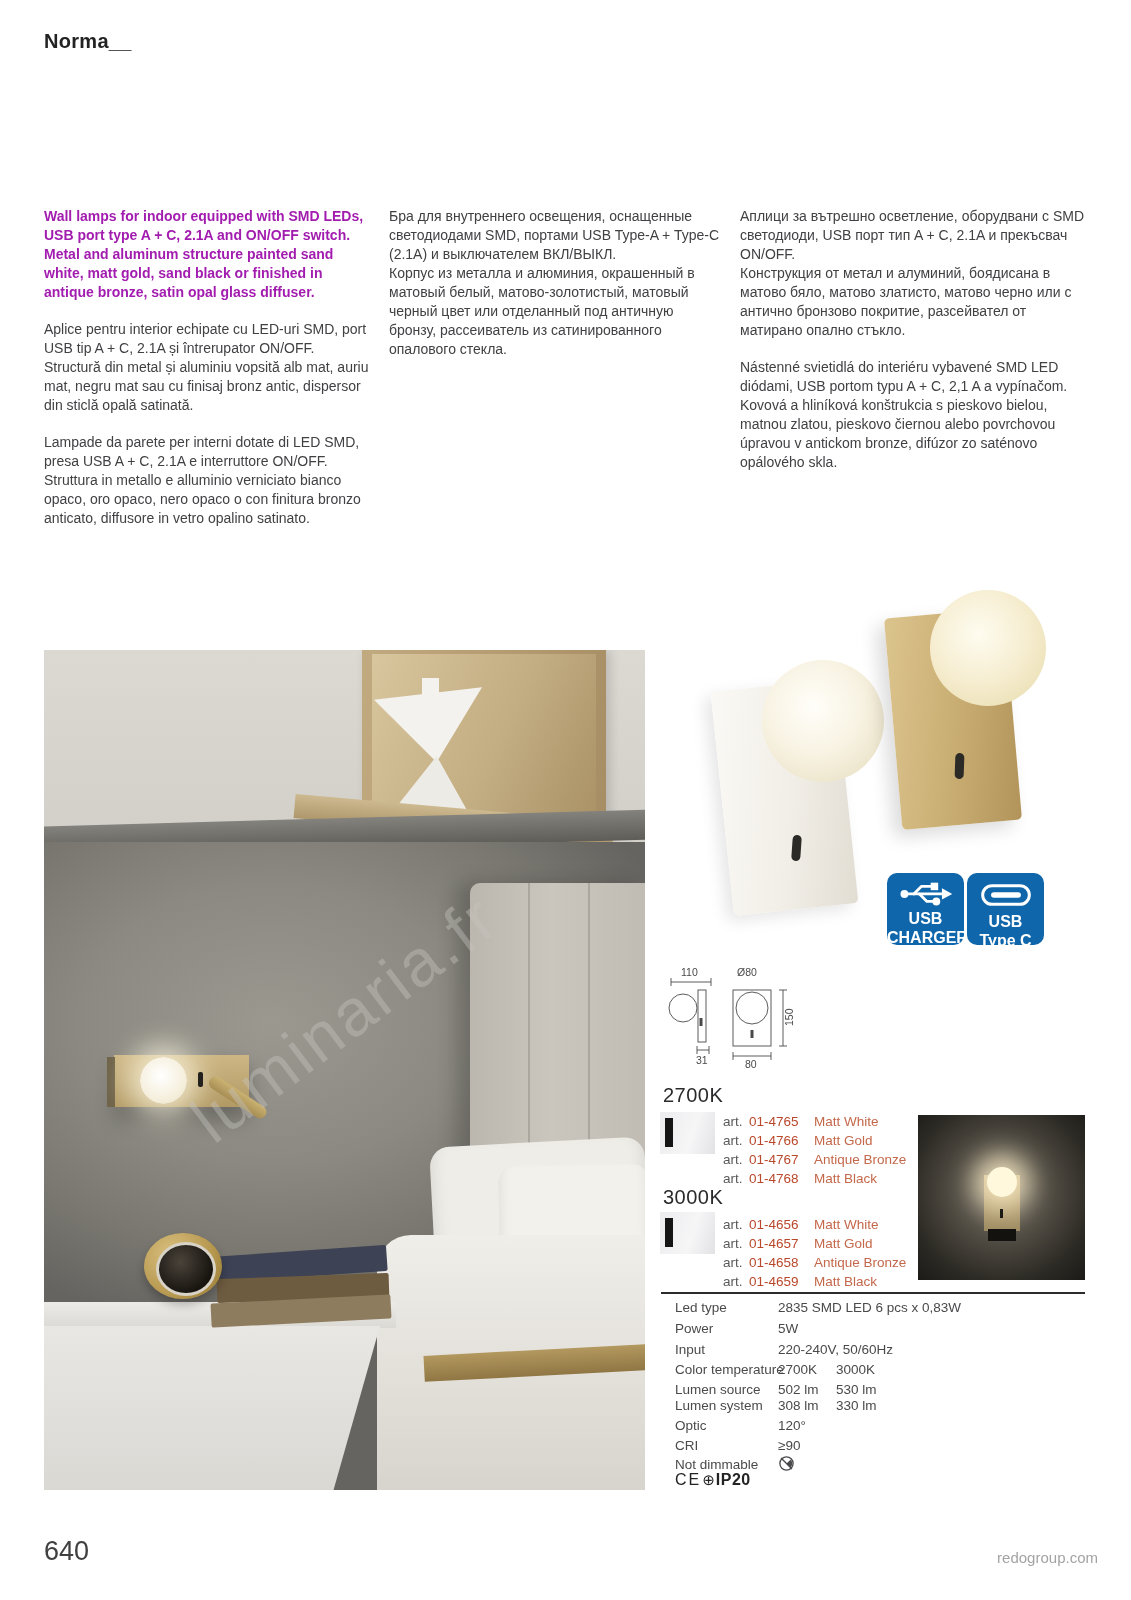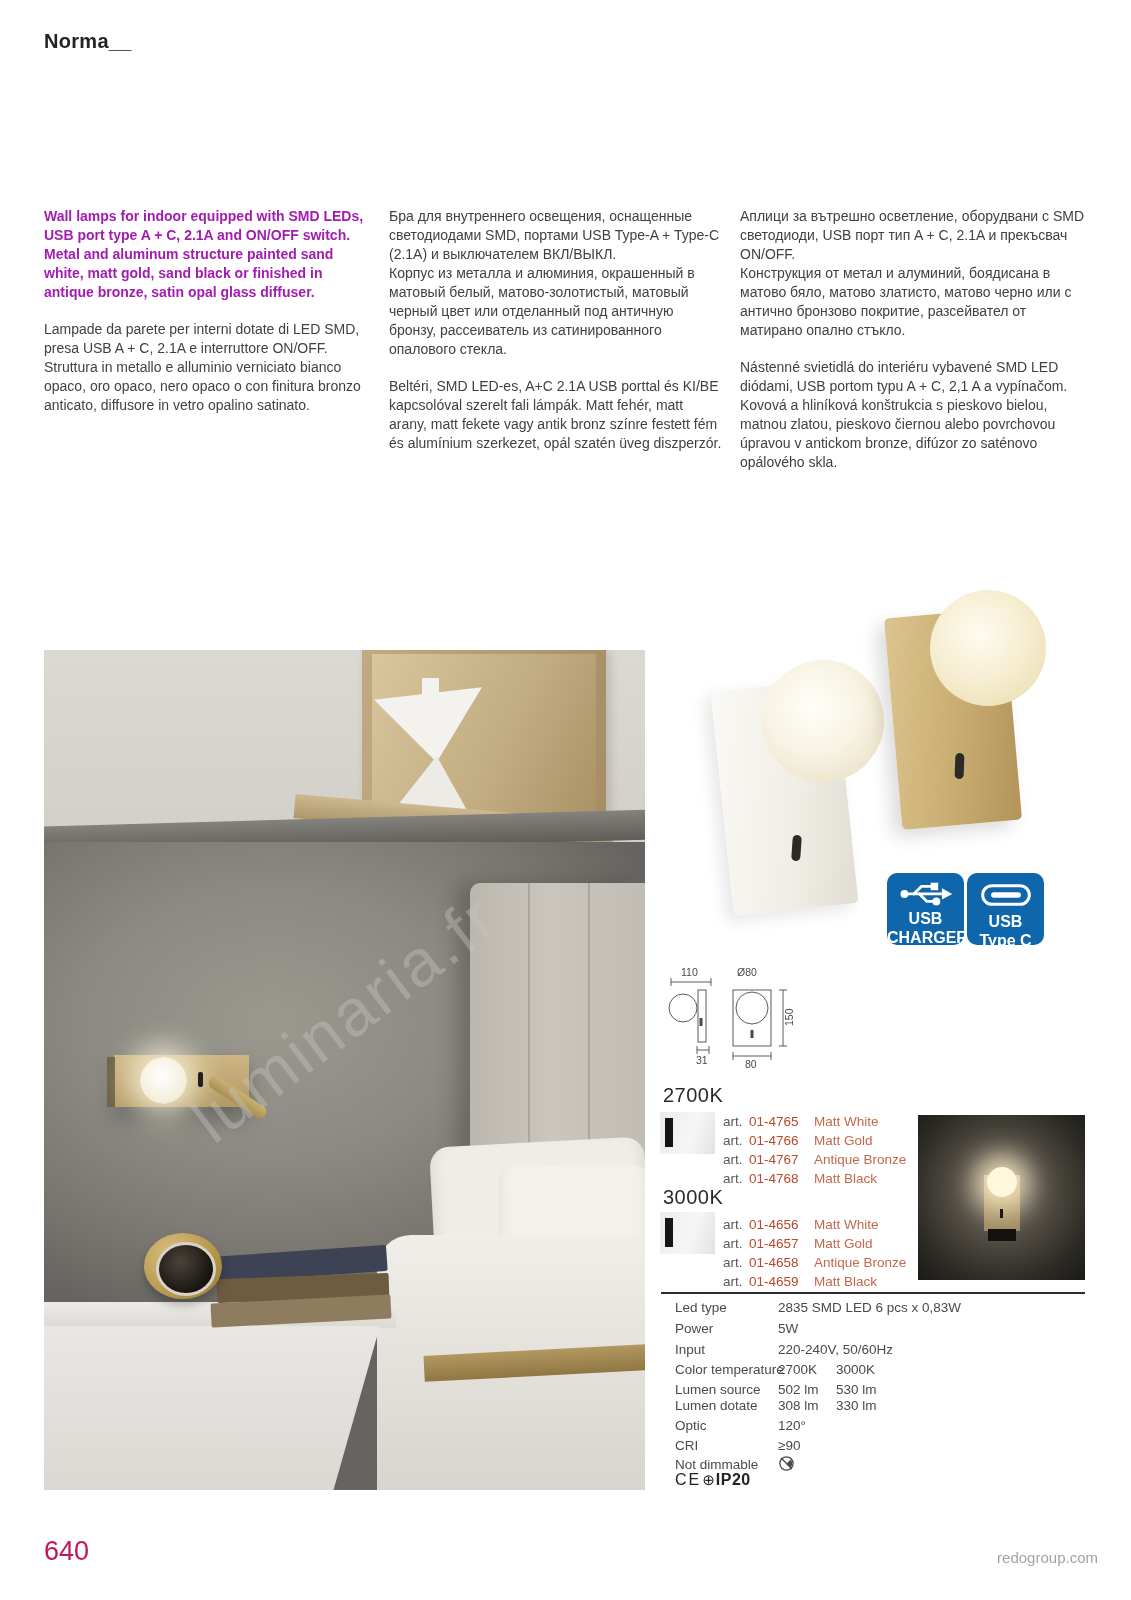--- a/index.html
+++ b/index.html
@@ -93,40 +93,41 @@
   
   .divider{left:661px;top:1292px;width:424px;height:2px;background:#2c2c2e;}
   .spec-row{left:675px;font-size:13.5px;color:#4a4a4c;white-space:nowrap;}
   .spec-label{display:inline-block;width:103px;}
   .spec-v{display:inline-block;min-width:58px;}
   .certs{left:675px;top:1471px;font-size:16px;color:#232324;}
   .ce{letter-spacing:2px;font-weight:400;margin-top:8px;}
   .globe-glyph{font-size:15px;margin:0 1px;}
   .ip{font-weight:bold;letter-spacing:.5px;}
   
-  .pageno{left:44px;top:1536px;font-size:27px;color:#be185d;}
+  .pageno{left:44px;top:1536px;font-size:27px;color:#404040;}
   .site{right:41px;top:1549px;font-size:15px;color:#a3a3a3;}
 </style>
 </head>
 <body>
 
 <div class="page">
 
   <div class="a brand">Norma__</div>
 
   <div class="a col1" style="top:207px">
     <p class="para bold" style="margin:0 0 18px">Wall lamps for indoor equipped with SMD LEDs, USB port type A + C, 2.1A and ON/OFF switch.
 Metal and aluminum structure painted sand white, matt gold, sand black or finished in antique bronze, satin opal glass diffuser.</p>
+    <p class="para" style="margin:0 0 18px">Aplice pentru interior echipate cu LED-uri SMD, port USB tip A + C, 2.1A și întrerupator ON/OFF.
+Structură din metal și aluminiu vopsită alb mat, auriu mat, negru mat sau cu finisaj bronz antic, dispersor din sticlă opală satinată.</p>
     <p class="para" style="margin:0">Lampade da parete per interni dotate di LED SMD, presa USB A + C, 2.1A e interruttore ON/OFF.
 Struttura in metallo e alluminio verniciato bianco opaco, oro opaco, nero opaco o con finitura bronzo anticato, diffusore in vetro opalino satinato.</p>
   </div>
   <div class="a col2" style="top:207px">
     <p class="para" style="margin:0 0 18px">Бра для внутреннего освещения, оснащенные светодиодами SMD, портами USB Type-A + Type-C (2.1A) и выключателем ВКЛ/ВЫКЛ.
 Корпус из металла и алюминия, окрашенный в матовый белый, матово-золотистый, матовый черный цвет или отделанный под античную бронзу, рассеиватель из сатинированного опалового стекла.</p>
-    <p class="para" style="margin:0">Beltéri, SMD LED-es, A+C 2.1A USB porttal és KI/BE kapcsolóval szerelt fali lámpák. Matt fehér, matt arany, matt fekete vagy antik bronz színre festett fém és alumínium szerkezet, opál szatén üveg diszperzór.</p>
   </div>
   <div class="a col3" style="top:207px">
     <p class="para" style="margin:0 0 18px">Аплици за вътрешно осветление, оборудвани с SMD светодиоди, USB порт тип A + C, 2.1A и прекъсвач ON/OFF.
 Конструкция от метал и алуминий, боядисана в матово бяло, матово златисто, матово черно или с антично бронзово покритие, разсейвател от матирано опално стъкло.</p>
     <p class="para" style="margin:0">Nástenné svietidlá do interiéru vybavené SMD LED diódami, USB portom typu A + C, 2,1 A a vypínačom. Kovová a hliníková konštrukcia s pieskovo bielou, matnou zlatou, pieskovo čiernou alebo povrchovou úpravou v antickom bronze, difúzor zo saténovo opálového skla.</p>
   </div>
 
   <div class="a photo">
     <div class="ph-topwall"></div>
     <div class="ph-frame">
@@ -283,21 +284,21 @@
   <div class="a spec-row" style="top:1342px">
     <span class="spec-label">Input</span><span class="spec-v">220-240V, 50/60Hz</span>
   </div>
   <div class="a spec-row" style="top:1362px">
     <span class="spec-label">Color temperature</span><span class="spec-v">2700K</span><span class="spec-v">3000K</span>
   </div>
   <div class="a spec-row" style="top:1382px">
     <span class="spec-label">Lumen source</span><span class="spec-v">502 lm</span><span class="spec-v">530 lm</span>
   </div>
   <div class="a spec-row" style="top:1398px">
-    <span class="spec-label">Lumen dotate</span><span class="spec-v">308 lm</span><span class="spec-v">330 lm</span>
+    <span class="spec-label">Lumen system</span><span class="spec-v">308 lm</span><span class="spec-v">330 lm</span>
   </div>
   <div class="a spec-row" style="top:1418px">
     <span class="spec-label">Optic</span><span class="spec-v">120°</span>
   </div>
   <div class="a spec-row" style="top:1438px">
     <span class="spec-label">CRI</span><span class="spec-v">≥90</span>
   </div>
   <div class="a spec-row" style="top:1455px">
     <span class="spec-label">Not dimmable</span><span class="spec-v"><svg width="17" height="17" viewBox="0 0 18 18" style="vertical-align:-3px">
           <circle cx="9" cy="9" r="7" stroke="#4a4a4c" stroke-width="1.4" fill="none"></circle>

